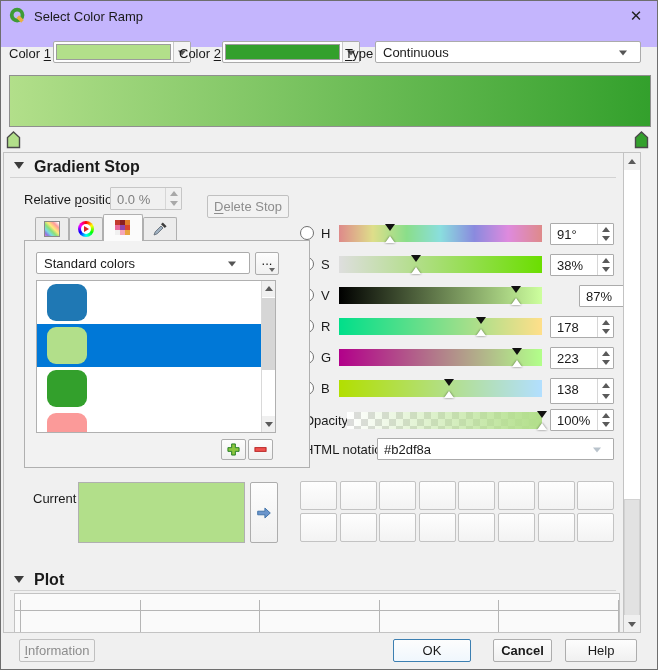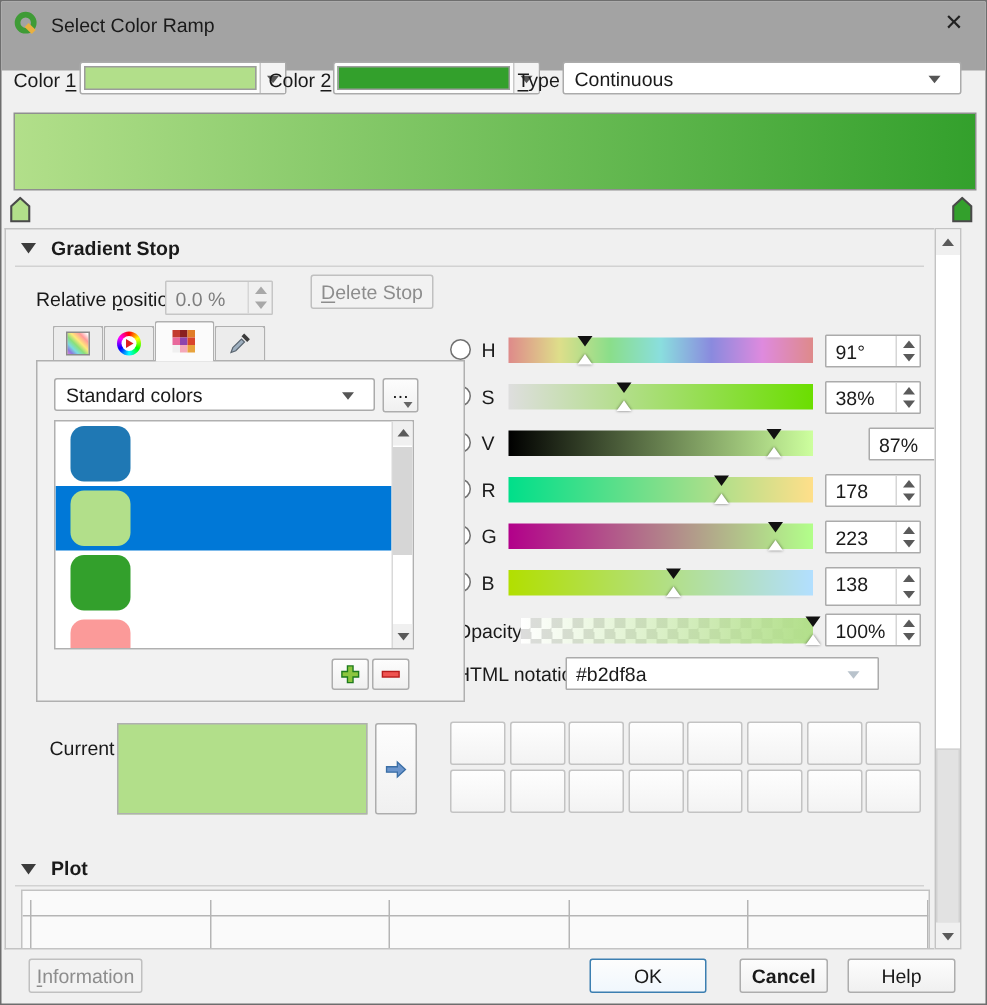--- a/index.html
+++ b/index.html
@@ -1,21 +1,21 @@
 <!DOCTYPE html>
 <html><head>
 <meta charset="utf-8">
 <style>
   * { margin:0; padding:0; box-sizing:border-box; }
   html,body { width:658px; height:670px; font-family:"Liberation Sans",sans-serif; }
   #dialog { position:relative; width:658px; height:670px; background:#f0f0f0;
             border:1px solid #6e6e6e; overflow:hidden; font-size:13px; color:#1a1a1a; }
 
   
-  #titlebar { position:absolute; left:0; top:0; width:100%; height:46px; background:#a3a3a3; }
+  #titlebar { position:absolute; left:0; top:0; width:100%; height:46px; background:#c4b5fd; }
   #titlebar .appicon { position:absolute; left:8px; top:6px; width:18px; height:18px; }
   #titlebar .title { position:absolute; left:33px; top:8px; font-size:13px; }
   #close-btn { position:absolute; right:8px; top:5px; width:26px; height:20px; text-align:center;
                font-size:15px; color:#222; line-height:20px; cursor:default; }
 
   
   .toplabel { position:absolute; top:45px; }
   u { text-underline-offset:2px; }
   .colorbtn { position:absolute; top:40px; height:22px; width:138px; background:#fdfdfd;
               border:1px solid #ababab; border-radius:2px; display:flex; }
@@ -37,40 +37,40 @@
   #main-scrollbar { position:absolute; left:622px; top:151px; width:18px; height:481px;
                     background:#ffffff; border:1px solid #c3c3c3; }
   .sb-btn { position:absolute; left:0; width:16px; height:17px; background:#f0f0f0; }
   .tri-up { position:absolute; left:50%; top:50%; transform:translate(-50%,-60%);
             border-left:4px solid transparent; border-right:4px solid transparent; border-bottom:5px solid #5a5a5a; }
   .tri-dn { position:absolute; left:50%; top:50%; transform:translate(-50%,-40%);
             border-left:4px solid transparent; border-right:4px solid transparent; border-top:5px solid #5a5a5a; }
   #main-thumb { position:absolute; left:0; top:346px; width:16px; height:117px; background:#e2e2e2; border:1px solid #d2d2d2; }
 
   
-  .sect-head { position:absolute; font-weight:bold; font-size:13px; }
+  .sect-head { position:absolute; font-weight:bold; font-size:16px; }
   .collapse-tri { position:absolute; width:0; height:0;
                   border-left:5px solid transparent; border-right:5px solid transparent; border-top:7px solid #3c3c3c; }
   .sect-line { position:absolute; left:6px; width:606px; height:1px; background:#d2d2d2; }
 
   
   #relpos-label { position:absolute; left:20px; top:39px; }
   .spinbox { position:absolute; height:23px; background:#fff; border:1px solid #ababab; border-radius:1px; }
   .spinbox .spin-value { position:absolute; left:6px; top:4px; }
   .spin-btns { position:absolute; right:0; top:0; width:16px; height:100%; border-left:1px solid #d6d6d6; }
   .spin-btns .tri-up { top:30%; }
   .spin-btns .tri-dn { top:72%; }
   .spinbox.disabled { background:#f0f0f0; border-color:#c6c6c6; }
   .spinbox.disabled .spin-value { color:#7e7e7e; }
   .spinbox.disabled .tri-up { border-bottom-color:#a8a8a8; }
   .spinbox.disabled .tri-dn { border-top-color:#a8a8a8; }
   .btn { display:flex; align-items:center; justify-content:center;
          background:linear-gradient(#fdfdfd,#f0f0f0); border:1px solid #adadad; border-radius:2px; }
   .btn.disabled { color:#8d8d8d; background:#f2f2f2; border-color:#c0c0c0; }
-  #delete-stop { position:absolute; left:203px; top:30px; width:82px; height:23px; }
+  #delete-stop { position:absolute; left:203px; top:42px; width:82px; height:23px; }
 
   
   .tab { position:absolute; top:64px; width:34px; height:23px; background:#ececec;
          border:1px solid #b0b0b0; border-bottom:none; border-radius:2px 2px 0 0;
          display:flex; align-items:center; justify-content:center; }
   .tab.active { top:61px; height:27px; width:40px; background:#fbfbfb; z-index:3; }
   #pane { position:absolute; left:20px; top:87px; width:286px; height:228px;
           border:1px solid #b0b0b0; background:#f2f2f2; z-index:2; }
 
   
@@ -109,21 +109,21 @@
   .ch-label { position:absolute; }
   .slider-track { position:absolute; height:17px; }
   .slider-marker { position:absolute; top:-1px; width:0; height:0; transform:translateX(-50%);
       border-left:5px solid transparent; border-right:5px solid transparent; border-top:7px solid #111; }
   .slider-marker-b { position:absolute; bottom:-1px; width:0; height:0; transform:translateX(-50%);
       border-left:5px solid transparent; border-right:5px solid transparent; border-bottom:7px solid #fff;
       filter:drop-shadow(0 0 1px rgba(0,0,0,.55)); }
   .checker { background-image:conic-gradient(#dcdcdc 25%, #fff 25% 50%, #dcdcdc 50% 75%, #fff 75%);
              background-size:14px 14px; }
   .overlay { position:absolute; inset:0; }
-  #html-field { position:absolute; left:373px; top:285px; width:209px; height:22px;
+  #html-field { position:absolute; left:373px; top:285px; width:237px; height:22px;
                 background:#fff; border:1px solid #ababab; border-radius:1px;text-decoration:underline; }
   #html-field span { position:absolute; left:6px; top:3px; }
   #html-field .arrow-down { left:auto; right:8px; border-top-color:#b9c3cc; }
 
   
   #current-swatch { position:absolute; left:74px; top:329px; width:167px; height:61px; border:1px solid #b0b0b0; }
   #apply-btn { position:absolute; left:246px; top:329px; width:28px; height:61px; }
   #saved-swatch-grid { position:absolute; left:296px; top:328px; width:320px; height:64px; }
   .grid-cell { position:absolute; width:37px; height:29px; border:1px solid #c3c3c3; border-radius:2px;
                background:linear-gradient(#fefefe,#f3f3f3); }

